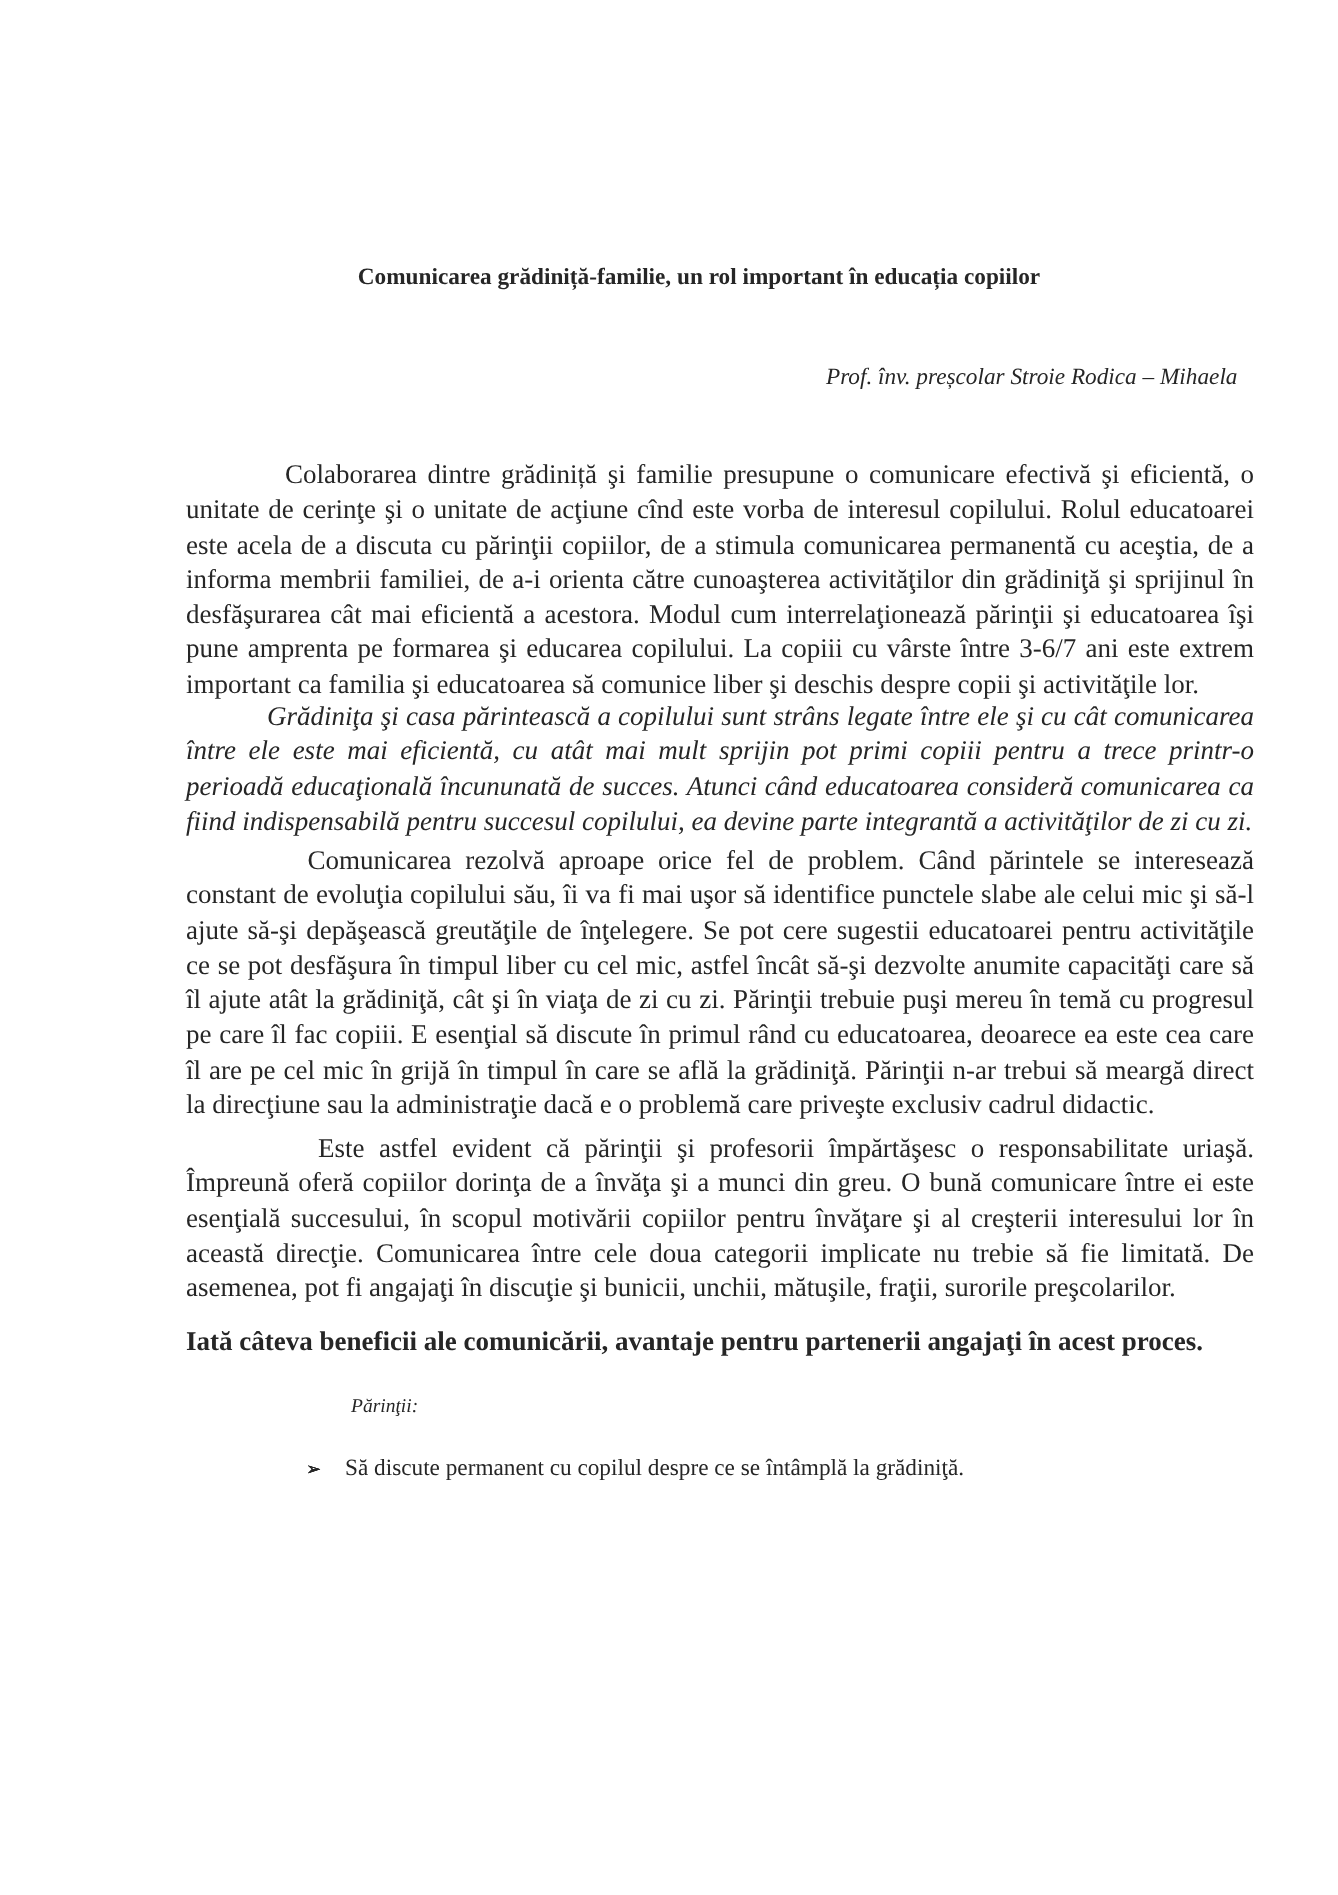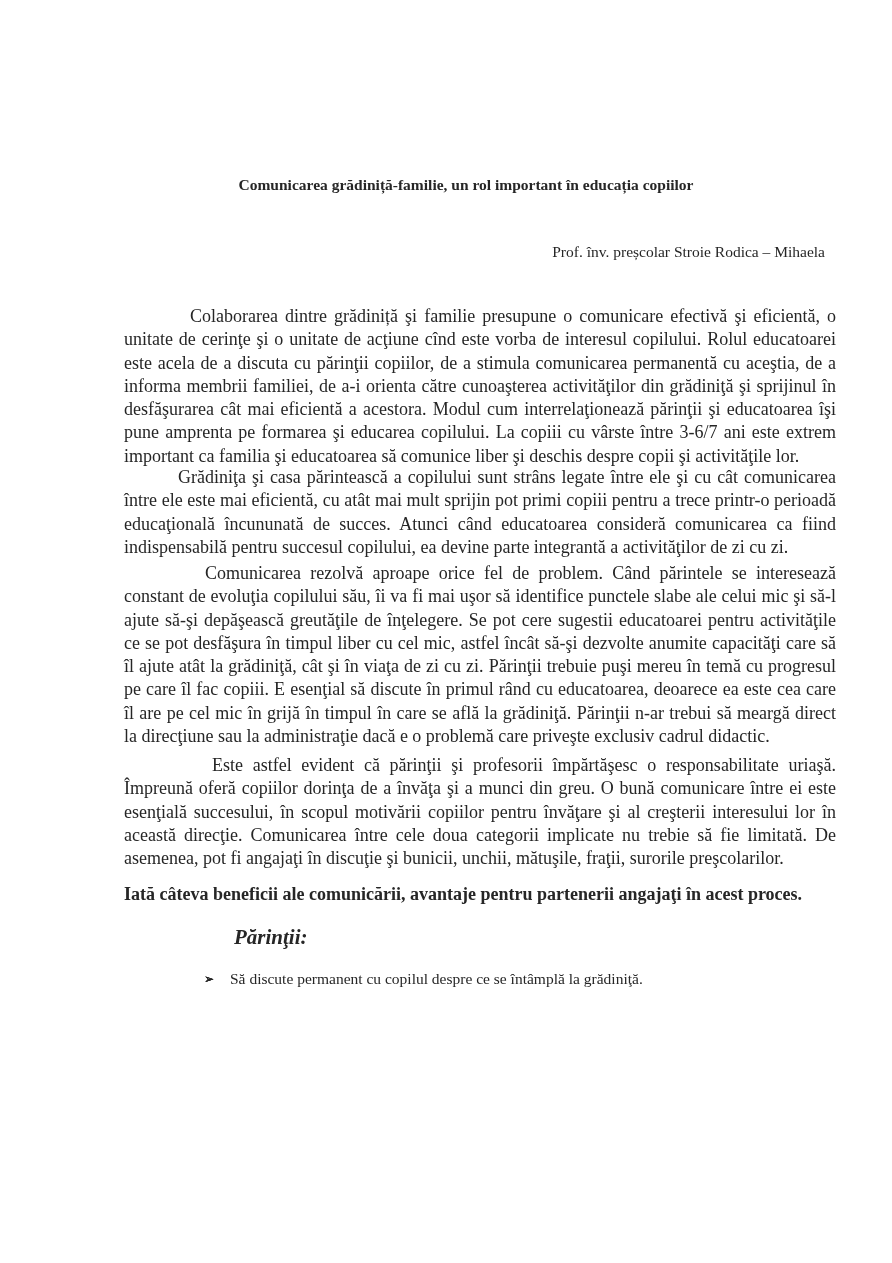--- a/index.html
+++ b/index.html
@@ -8,36 +8,36 @@
       font-family: "Liberation Serif", "DejaVu Serif", serif;
       color: #262626;
     }
     .page { position: absolute; left: 0; top: 16px; width: 880px; height: 1263px; margin-left: 20px; }
     .title {
       position: absolute; left: 0; width: 892px; top: 159px;
       text-align: center; font-weight: bold; font-size: 15.5px; line-height: 20px;
     }
     .author {
       position: absolute; right: 75px; top: 226px;
-      font-size: 15.5px; line-height: 20px;
+      font-size: 15.5px; line-height: 20px; font-style: italic;
     }
     .para {
       position: absolute; left: 104px; width: 712px;
       font-size: 18px; line-height: 23.3px;
       text-align: justify; text-align-last: left;
       margin: 0;
     }
     .p1 { top: 289px; text-indent: 66px; }
-    .p2 { top: 450px; text-indent: 54px; }
+    .p2 { top: 450px; text-indent: 54px; font-style: italic; }
     .p3 { top: 546px; text-indent: 81px; }
     .p4 { top: 738px; text-indent: 88px; }
     .p5 { top: 867px; font-weight: bold; }
     .sub {
       position: absolute; left: 214px; top: 911px;
-      font-size: 21px; font-weight: bold; font-style: italic; line-height: 20px;
+      font-size: 13px; font-weight: normal; font-style: italic; line-height: 20px;
     }
     .list {
       position: absolute; left: 184px; width: 632px; top: 952px;
       margin: 0; padding: 0; list-style: none;
     }
     .list li {
       position: relative; padding-left: 26px;
       font-size: 15.5px; line-height: 22px;
       text-align: justify; text-align-last: left;
     }

